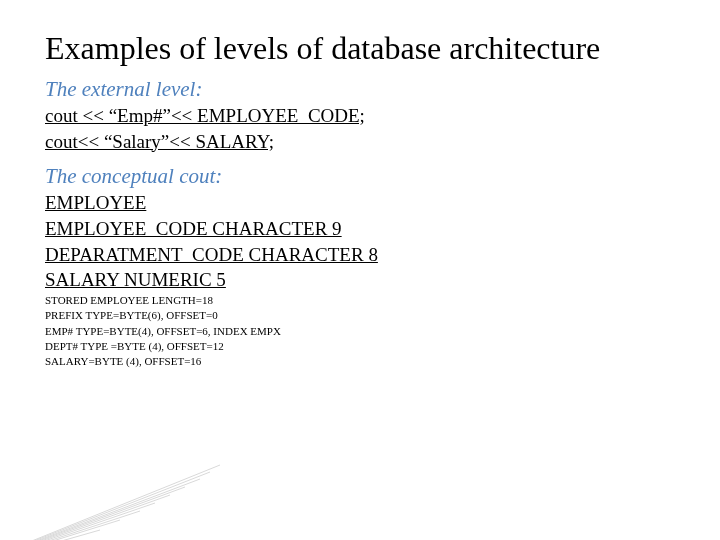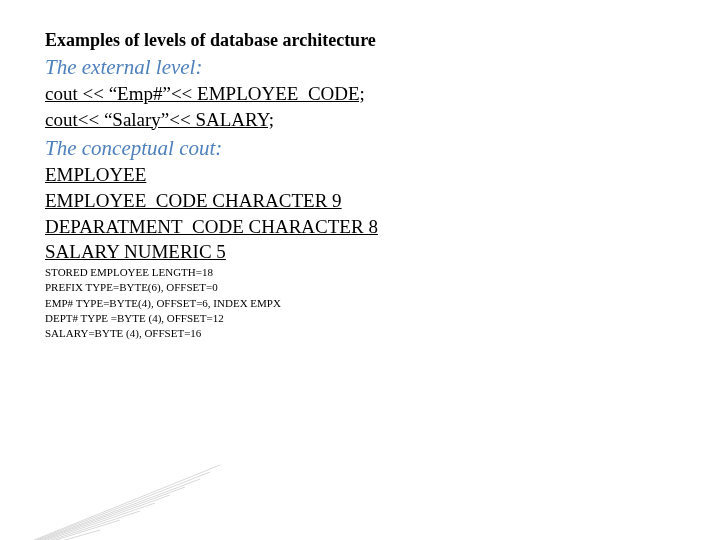--- a/index.html
+++ b/index.html
@@ -10,28 +10,28 @@
     background: #ffffff;
     font-family: "Times New Roman", Times, serif;
     color: #000000;
     position: relative;
     overflow: hidden;
   }
   .slide {
     padding: 30px 45px 0 45px;
   }
   .title {
-    font-size: 18px;
-    font-weight: bold;
+    font-size: 32px;
+    font-weight: normal;
   }
   .section-heading {
     color: #4f81bd;
     font-style: italic;
     font-size: 21px;
-    margin-top: 4px;
+    margin-top: 10px;
     margin-bottom: 1px;
   }
   .body-line {
     font-size: 19px;
     line-height: 1.35;
     text-decoration: underline;
   }
   .small-line {
     font-size: 11px;
     line-height: 1.4;

